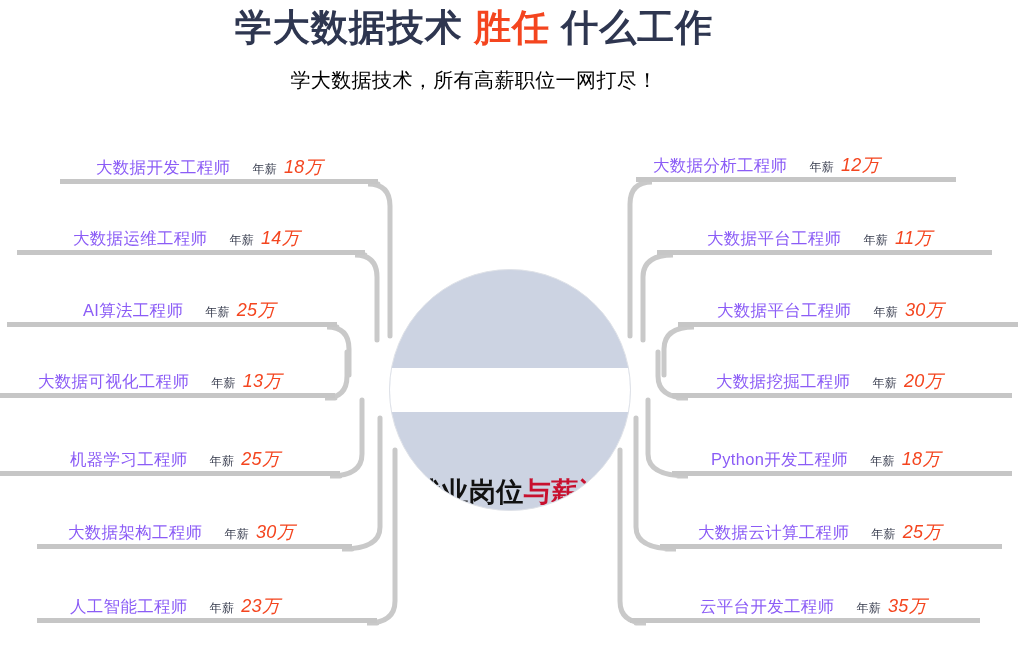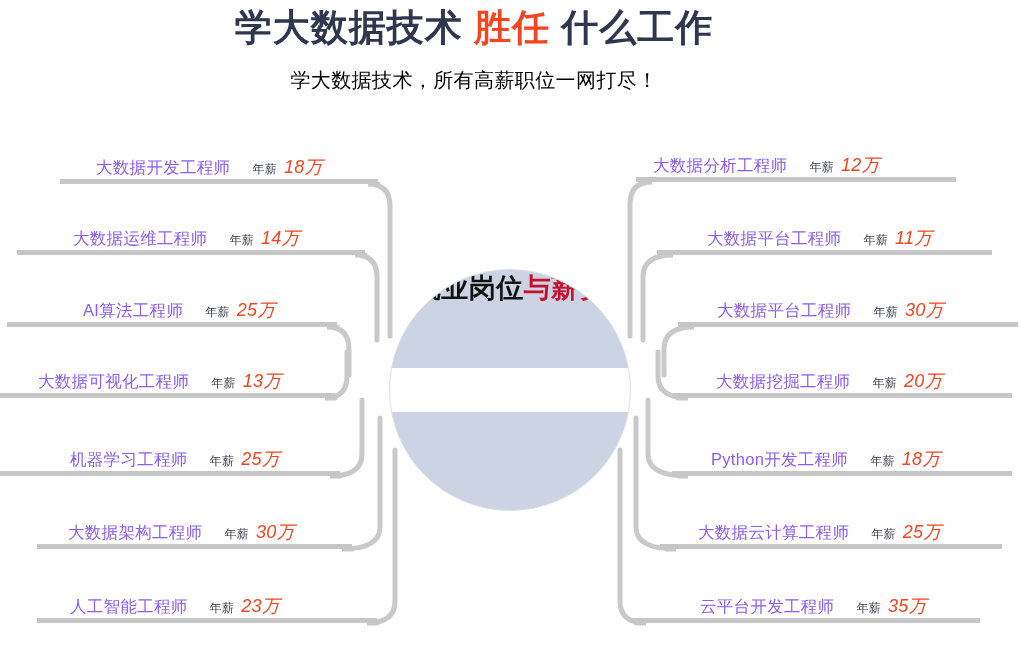--- a/index.html
+++ b/index.html
@@ -29,21 +29,21 @@
   #wires{position:absolute;left:0;top:0;width:1020px;height:646px;}
 
   
   .hub{
     position:absolute;left:389px;top:269px;width:242px;height:242px;
     border-radius:50%;
     background:#ccd3e2;
     border:1.6px solid #dfe2e8;
     box-sizing:border-box;
     overflow:hidden;
-    display:flex;align-items:flex-start;justify-content:center;
+    display:flex;align-items:flex-end;justify-content:center;
   }
   .hub-band{
     position:absolute;left:-4px;right:-4px;top:50%;
     transform:translateY(-50%);
     height:44px;background:#ffffff;
   }
   .hub-text{
     position:relative;z-index:2;
     font-size:27px;font-weight:bold;letter-spacing:.5px;
     white-space:nowrap;color:#111111;

